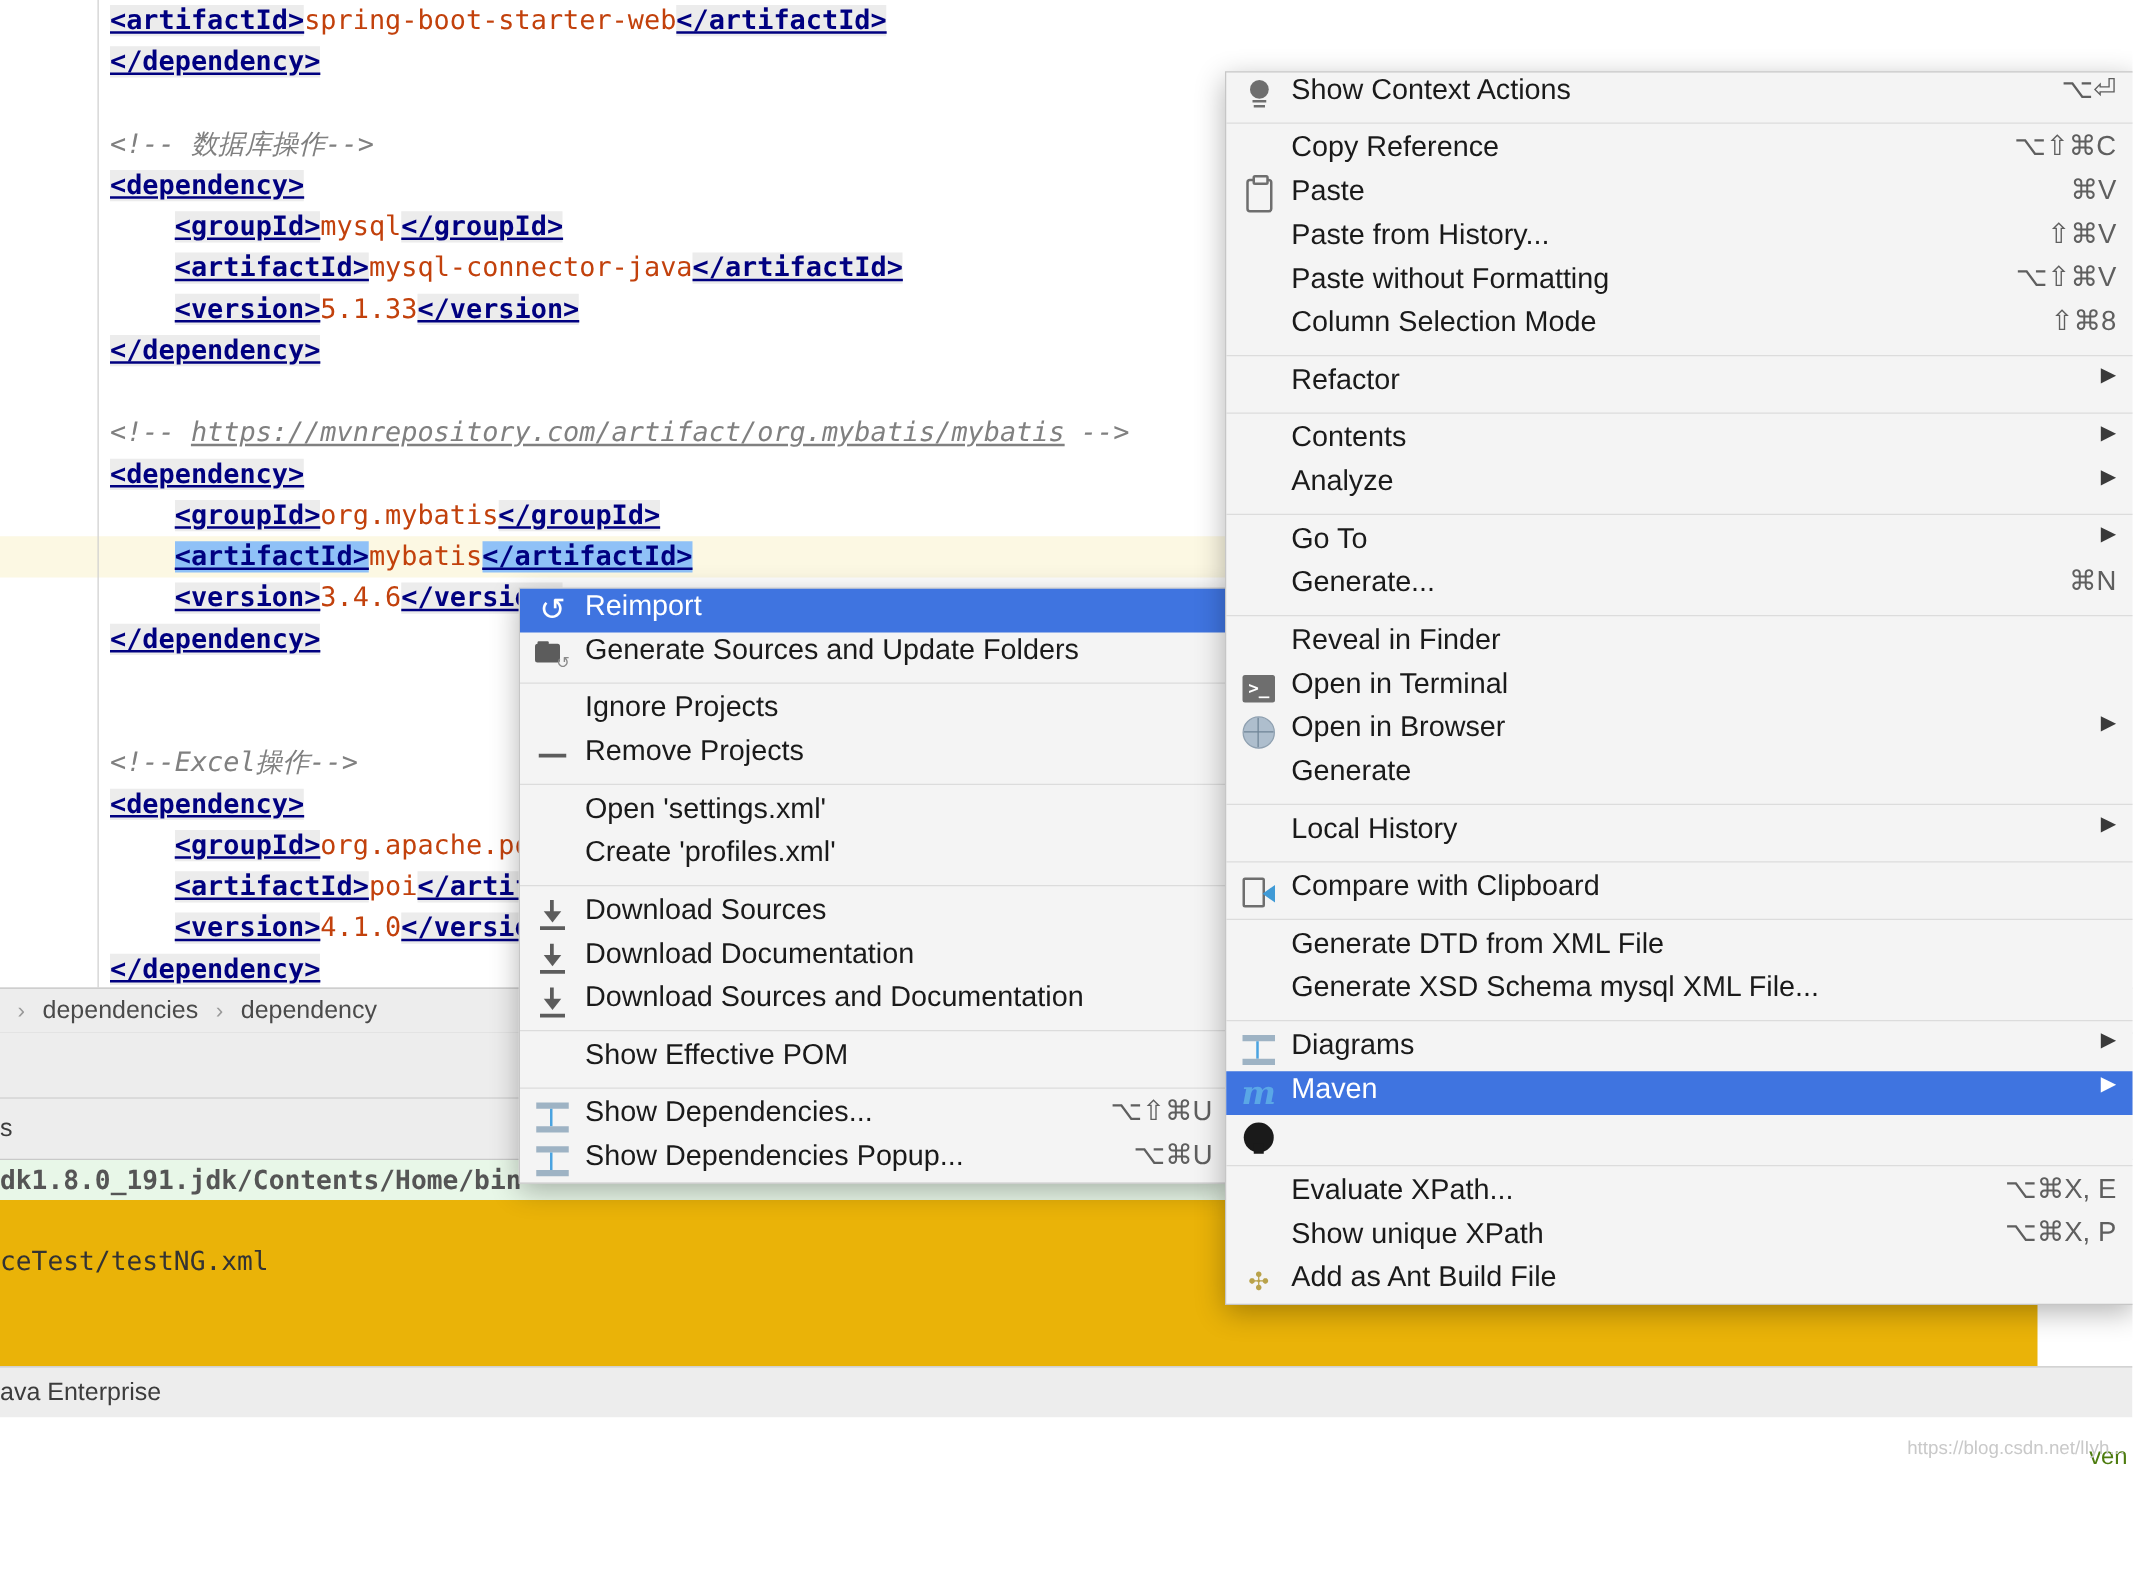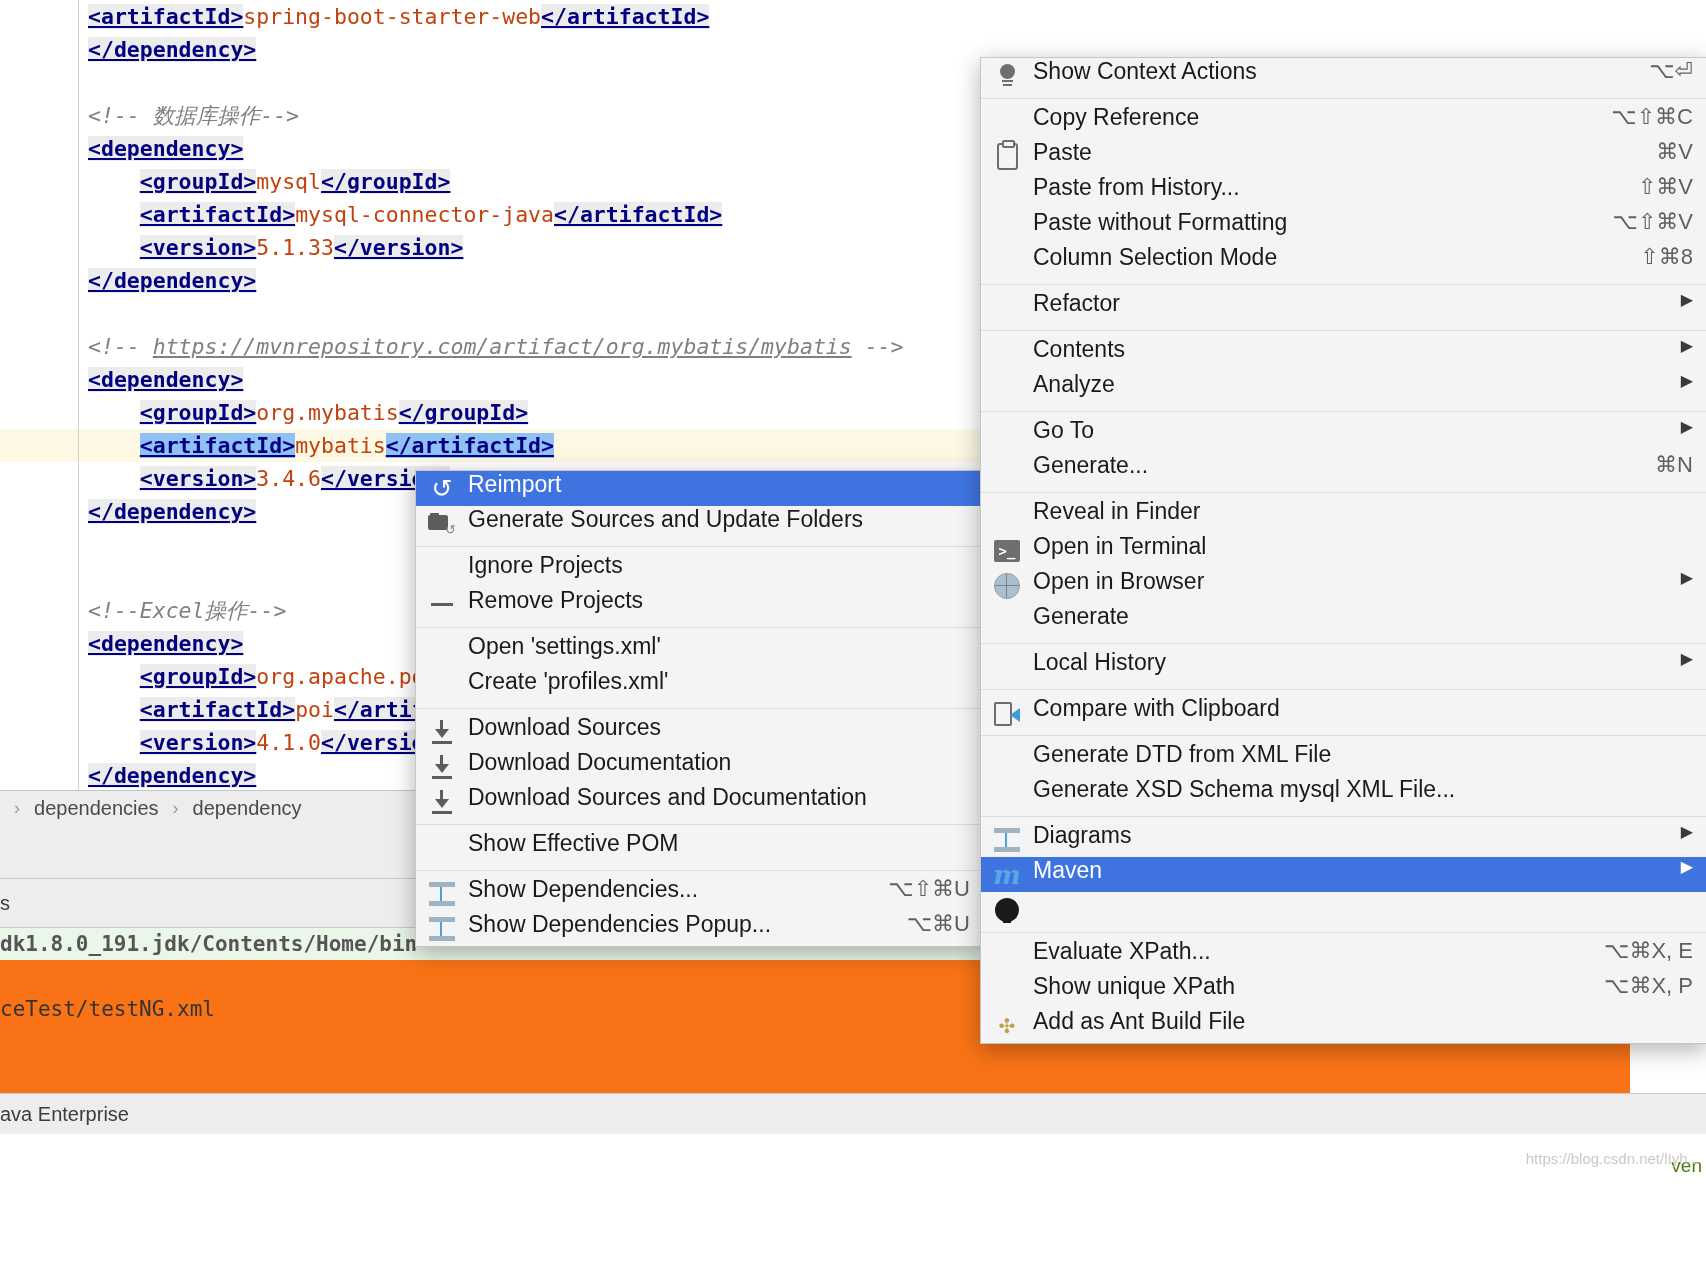--- a/index.html
+++ b/index.html
@@ -33,21 +33,21 @@
     position:absolute;left:0;top:790px;width:1706px;height:35px;
     background:#ededed;border-top:1px solid #c4c4c4;border-bottom:1px solid #c4c4c4;
     display:flex;align-items:center;color:#4a4a4a;font-size:20px;
   }
   #breadcrumb .crumb{padding:0 2px;}
   #breadcrumb .sep{color:#9a9a9a;padding:0 12px;font-size:18px;}
   #panel-a{position:absolute;left:0;top:826px;width:1706px;height:52px;background:#ededed;border-bottom:1px solid #c9c9c9;}
   #panel-b{position:absolute;left:0;top:879px;width:1706px;height:48px;background:#ededed;border-bottom:1px solid #c9c9c9;
            display:flex;align-items:center;color:#3c3c3c;font-size:20px;padding-left:0;}
   #console{
-    position:absolute;left:0;top:928px;width:1630px;height:165px;background:#f97316;
+    position:absolute;left:0;top:928px;width:1630px;height:165px;background:#eab308;
     font-family:"DejaVu Sans Mono","Liberation Mono",monospace;font-size:21px;color:#555;
   }
   #console .jdkline{background:#e8f7e8;height:32px;line-height:32px;padding-left:0;color:#555;font-weight:bold;}
   #console .xmlline{height:32px;line-height:32px;margin-top:33px;color:#333;}
   #statusbar{
     position:absolute;left:0;top:1093px;width:1706px;height:40px;background:#ededed;
     border-top:1px solid #c9c9c9;display:flex;align-items:center;color:#3c3c3c;font-size:20px;
   }
   #bottom-white{position:absolute;left:0;top:1134px;width:1706px;height:142px;background:#ffffff;}
   .gear{position:absolute;right:8px;top:836px;width:28px;height:28px;color:#7a7a7a;font-size:26px;line-height:28px;text-align:center;}

